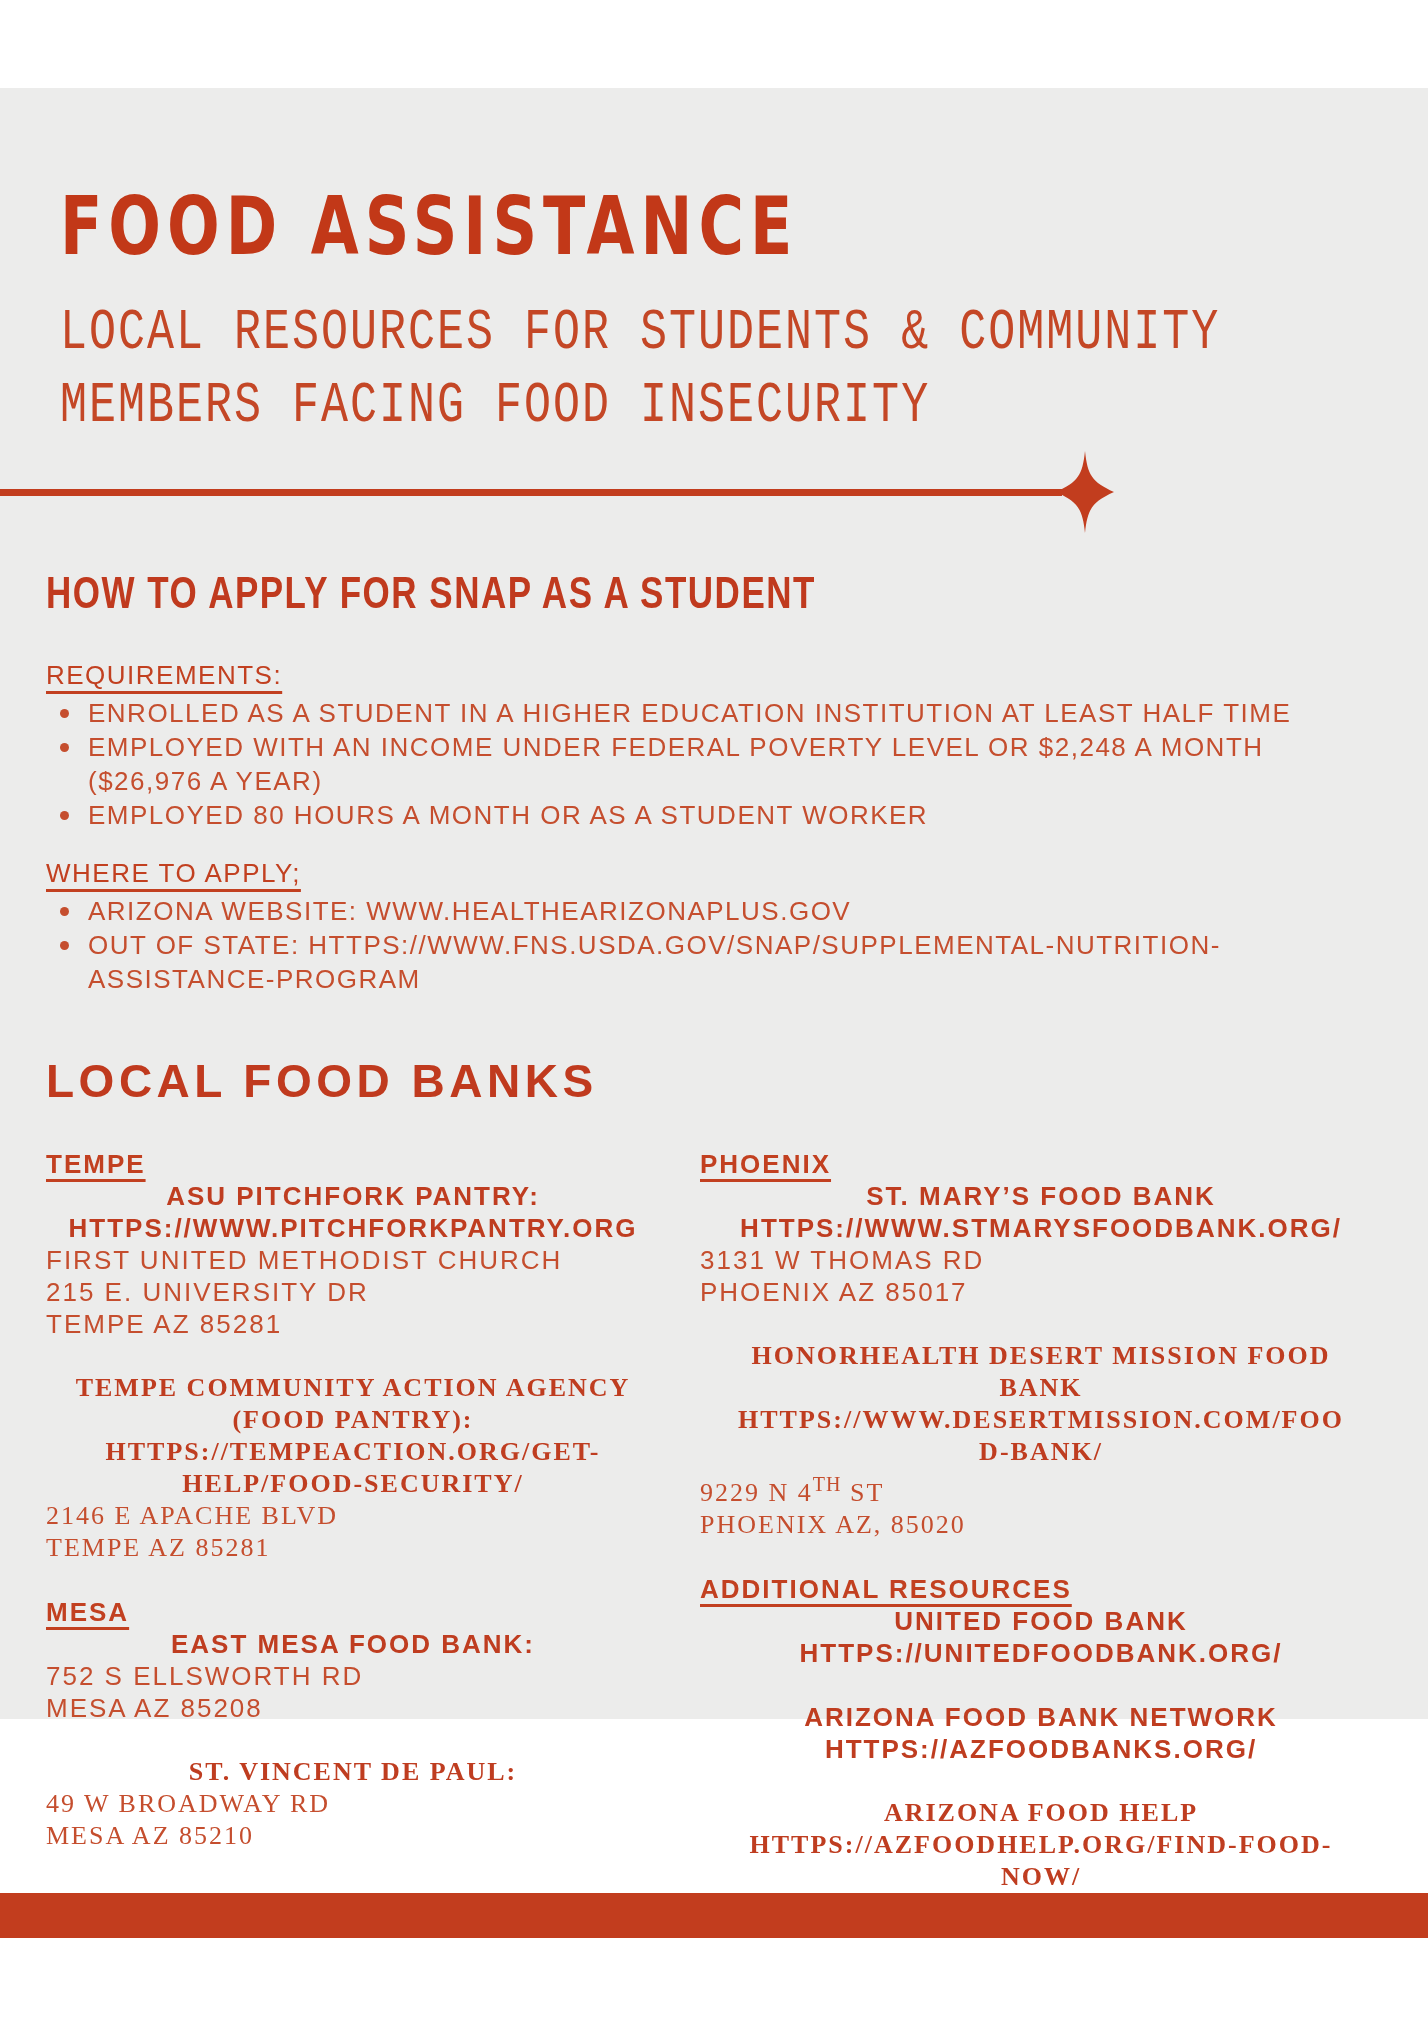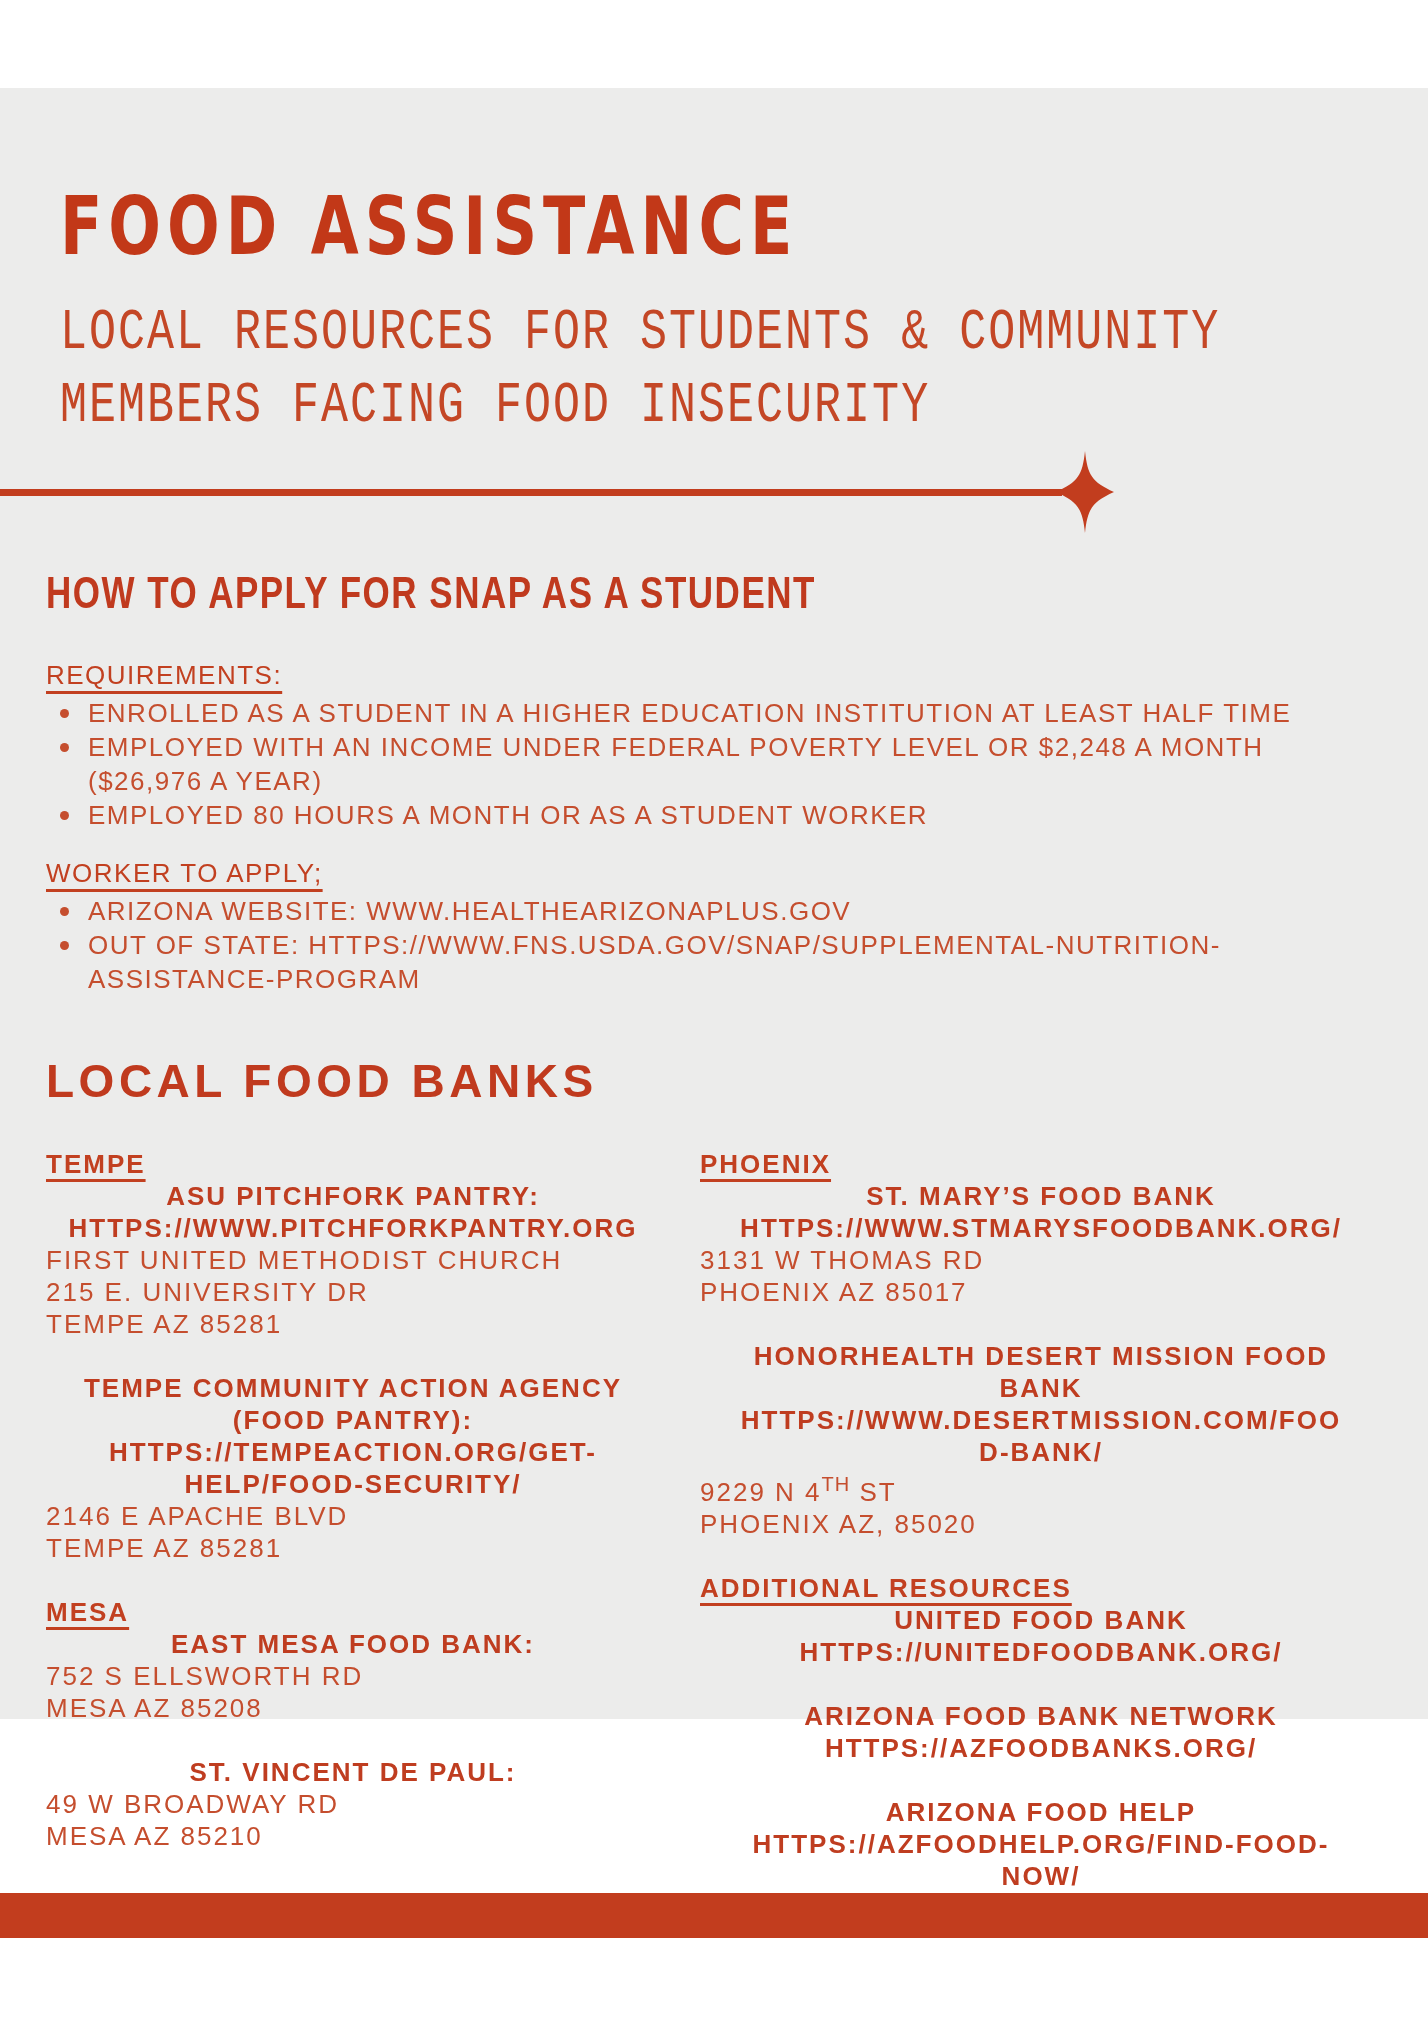--- a/index.html
+++ b/index.html
@@ -125,21 +125,21 @@
     font-weight:bold;
     letter-spacing:2px;
     line-height:32px;
     color:#C24020;
     text-decoration:underline;
     text-decoration-thickness:3px;
     text-underline-offset:6px;
     display:inline-block;
   }
   .bank-entry{margin-bottom:32px;}
-  .bank-entry:last-child{margin-bottom:0;}
+  .bank-entry:last-child{margin-bottom:0;font-family:Liberation Serif, serif;}
   .bank-line{
     font-size:26px;
     letter-spacing:2px;
     line-height:32px;
     white-space:nowrap;
   }
   .bank-line.bold{font-weight:bold;color:#BF3D20;text-align:center;}
   .bank-line.plain{font-weight:400;color:#C54E2E;}
   .bank-line sup{font-size:20px;letter-spacing:1px;}
   
@@ -179,21 +179,21 @@
     <span class="snap-heading">HOW TO APPLY FOR SNAP AS A STUDENT</span>
     <div class="snap-groups">
         <div class="snap-group"><div class="group-label">REQUIREMENTS:</div><div class="bullet-item">
             <div class="bullet-line">ENROLLED AS A STUDENT IN A HIGHER EDUCATION INSTITUTION AT LEAST HALF TIME</div>
           </div><div class="bullet-item">
             <div class="bullet-line">EMPLOYED WITH AN INCOME UNDER FEDERAL POVERTY LEVEL OR $2,248 A MONTH</div>
             <div class="bullet-line">($26,976 A YEAR)</div>
           </div><div class="bullet-item">
             <div class="bullet-line">EMPLOYED 80 HOURS A MONTH OR AS A STUDENT WORKER</div>
           </div></div>
-        <div class="snap-group"><div class="group-label">WORKER TO APPLY;</div><div class="bullet-item">
+        <div class="snap-group"><div class="group-label">WHERE TO APPLY;</div><div class="bullet-item">
             <div class="bullet-line">ARIZONA WEBSITE: WWW.HEALTHEARIZONAPLUS.GOV</div>
           </div><div class="bullet-item">
             <div class="bullet-line">OUT OF STATE: HTTPS://WWW.FNS.USDA.GOV/SNAP/SUPPLEMENTAL-NUTRITION-</div>
             <div class="bullet-line">ASSISTANCE-PROGRAM</div>
           </div></div>
       </div>
   </div>
 
   <div>
     <div class="banks-heading">LOCAL FOOD BANKS</div>

